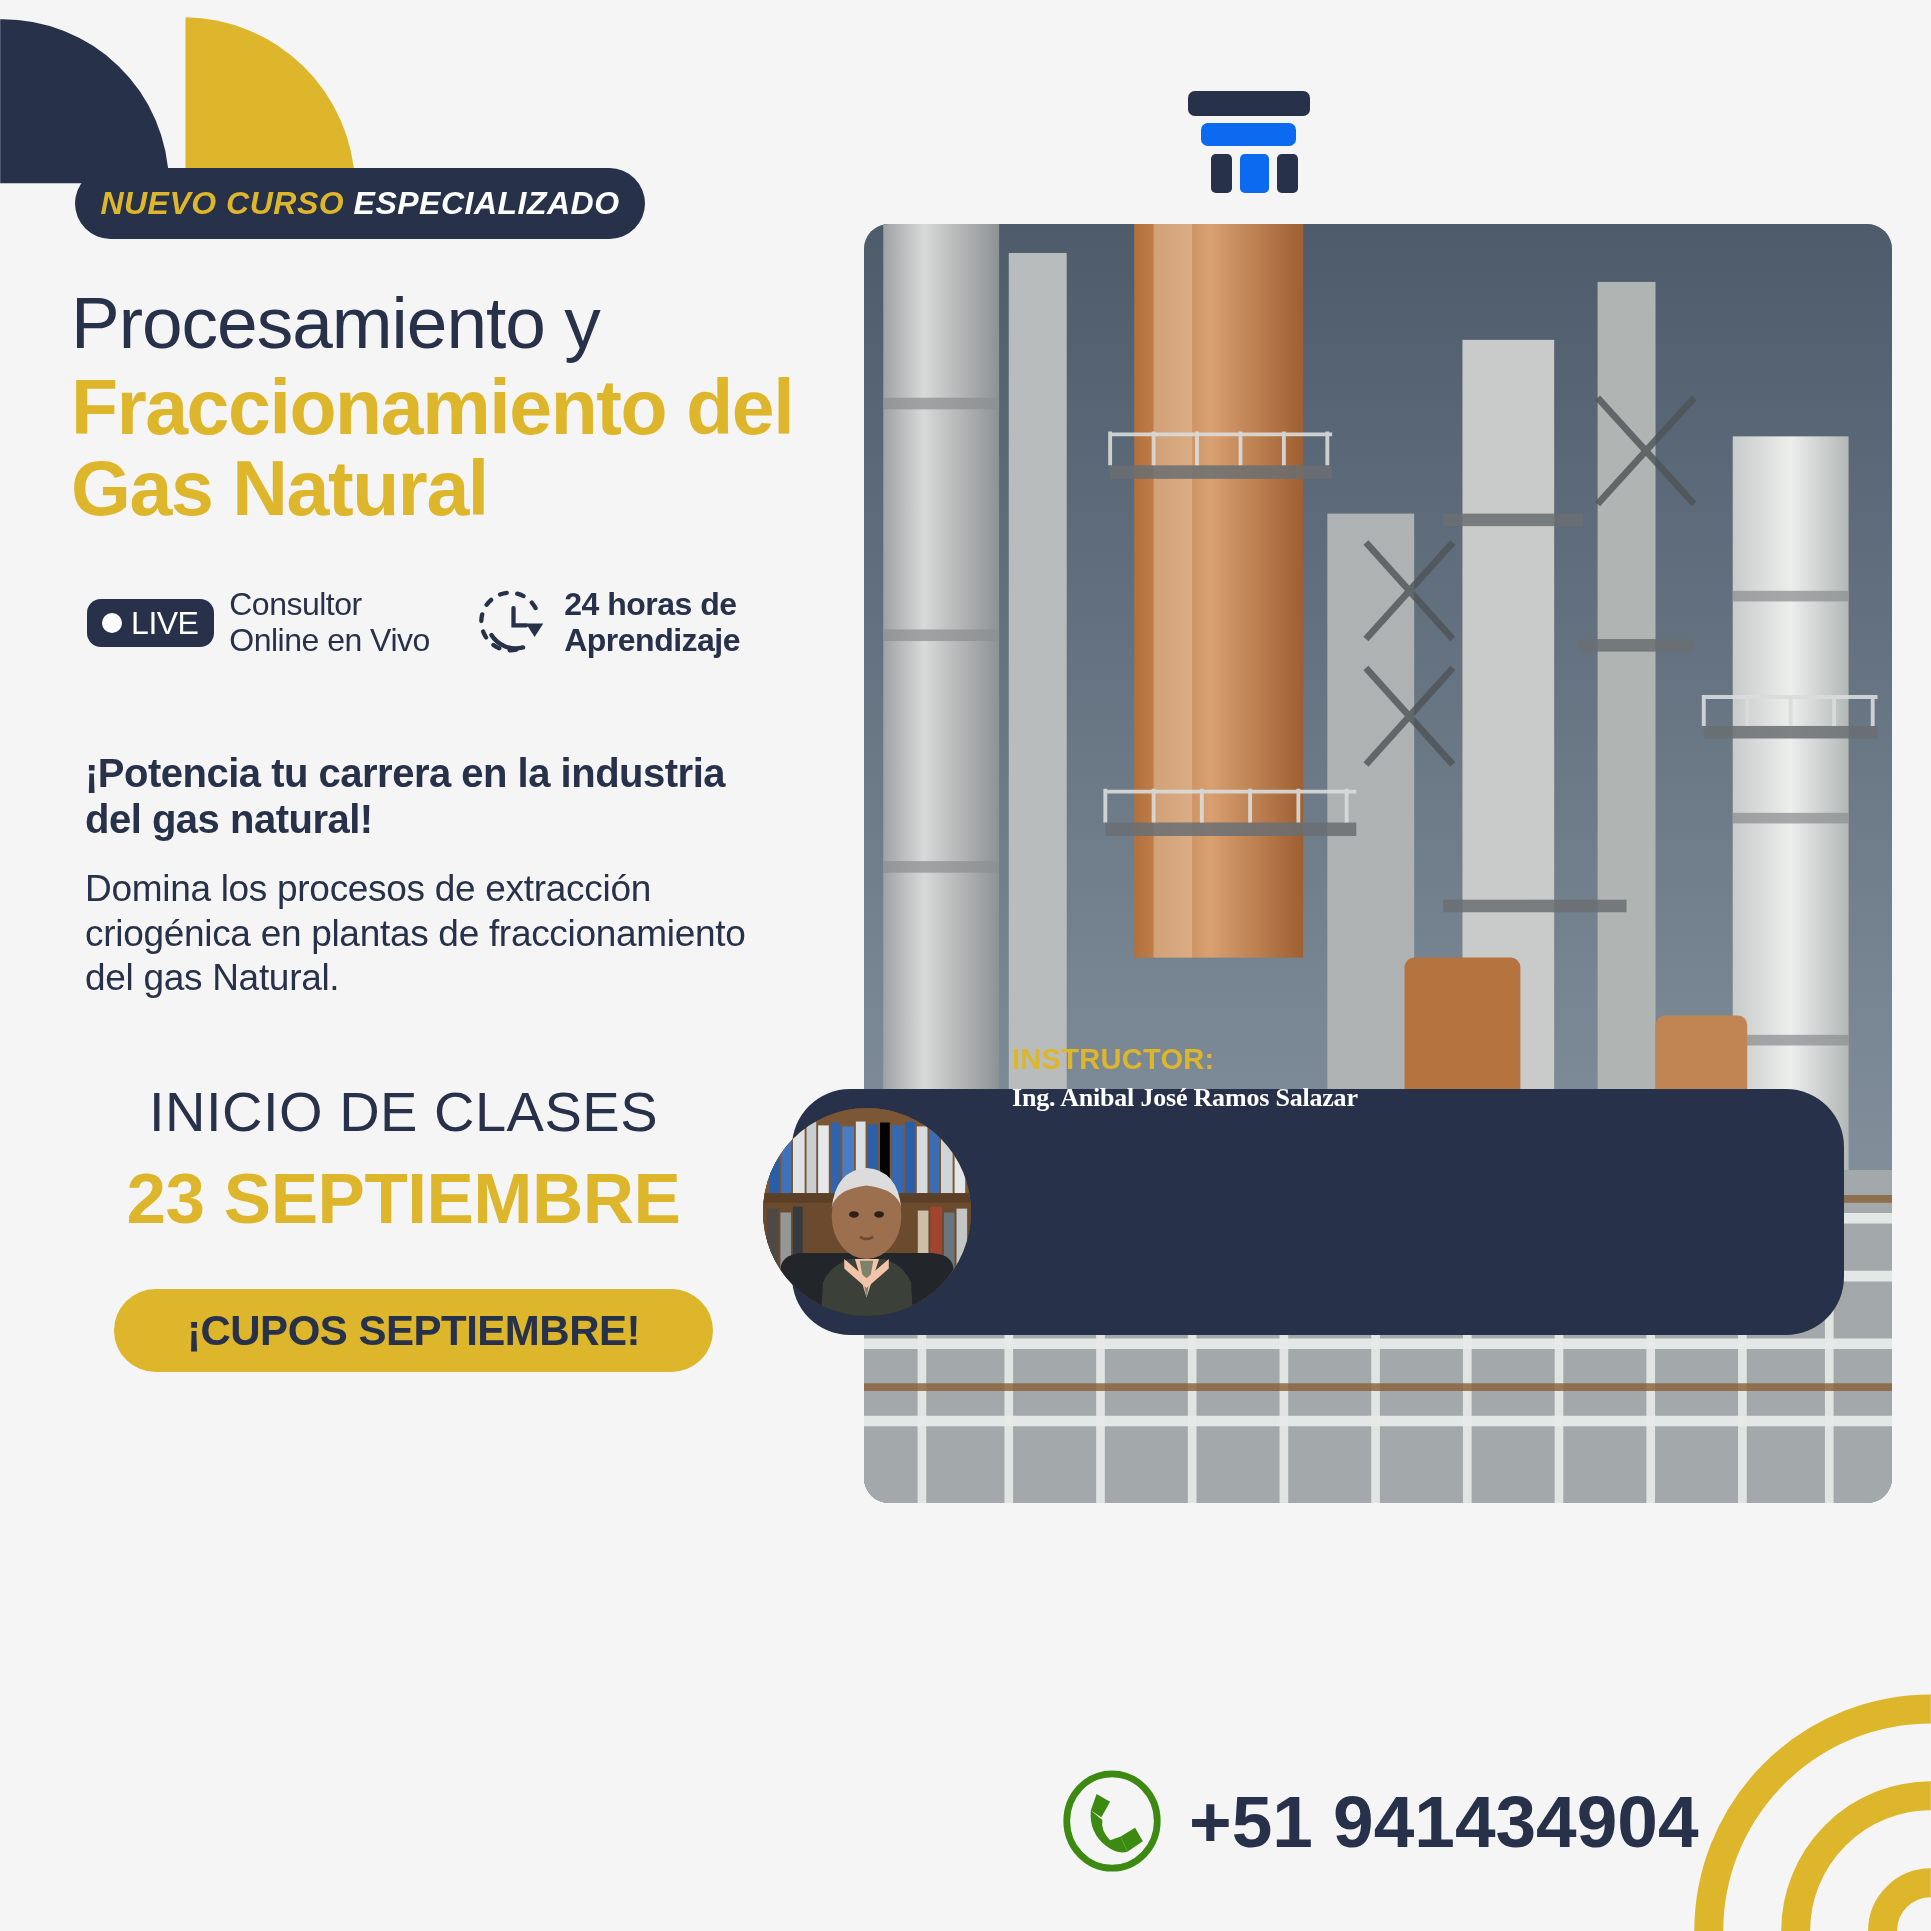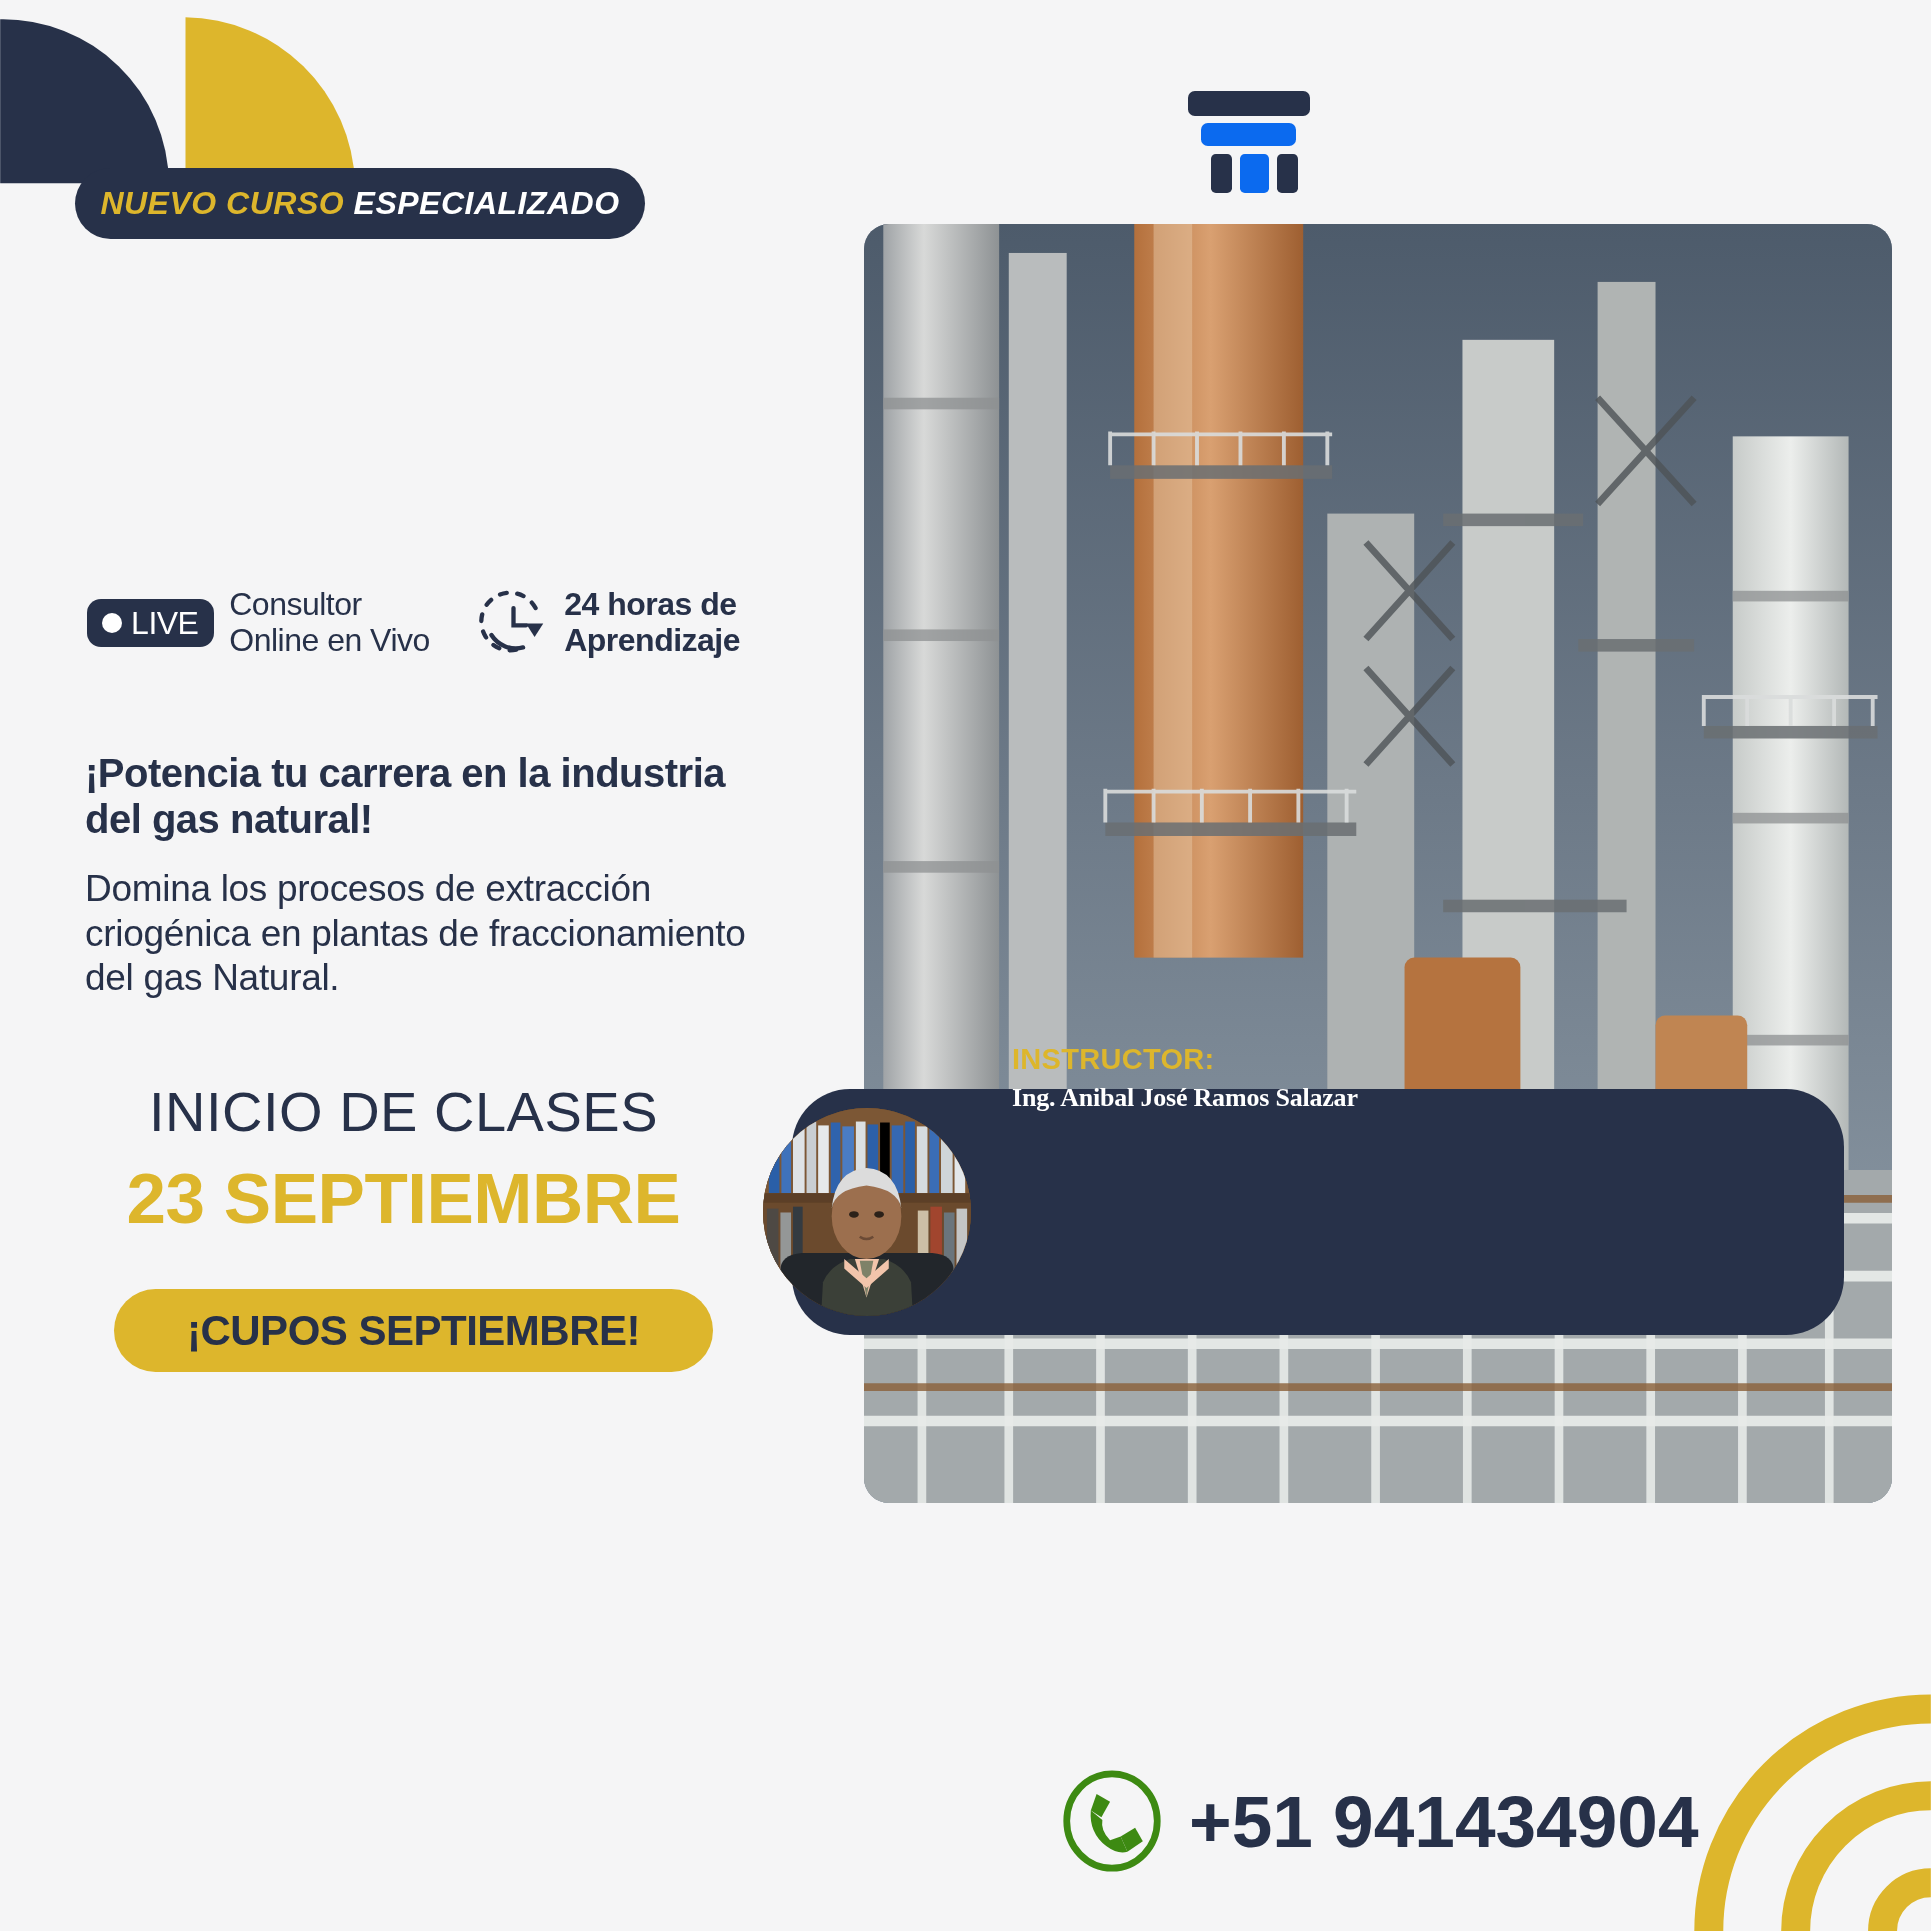--- a/index.html
+++ b/index.html
@@ -129,20 +129,22 @@
   </div>
 
   <div class="badge">
     <span>
       <span class="y">NUEVO CURSO</span>
       <span class="w">ESPECIALIZADO</span>
     </span>
   </div>
 
   <div class="headline">
+    <div class="h-line1">Procesamiento y</div>
+    <div class="h-line2">Fraccionamiento del Gas Natural</div>
   </div>
 
   <div class="features">
     <div class="feat">
       <div class="live-chip">
         <span class="live-dot"></span>
         <span class="lt">LIVE</span>
       </div>
       <div class="feat-lines">
         <div>Consultor</div>

